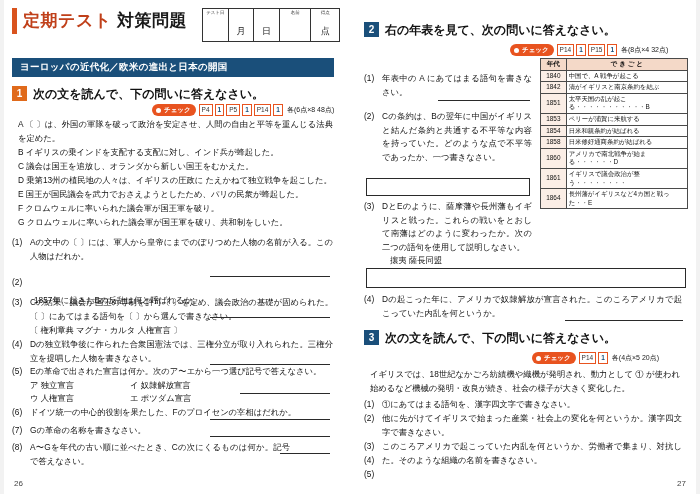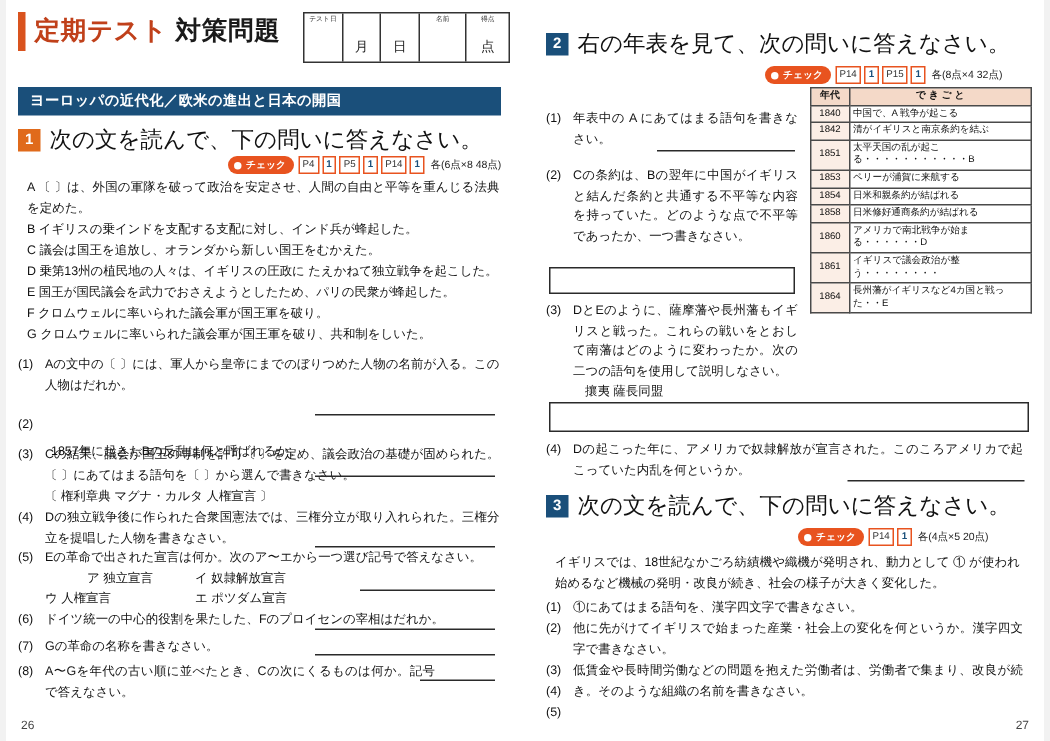--- a/index.html
+++ b/index.html
@@ -70,21 +70,21 @@
   .qnum {
     position: absolute;
     width: 15px; height: 15px;
     background: #1a4f7a; color: #fff;
     font-size: 10px; font-weight: bold;
     display: flex; align-items: center; justify-content: center;
   }
   .qnum.orange { background: #e06a1b; }
   .qhead {
     position: absolute;
-    font-size: 15px; font-weight: normal; color: #111;
+    font-size: 12px; font-weight: bold; color: #111;
     line-height: 14px;
   }
 
   
   .check-row {
     position: absolute;
     display: flex; align-items: center;
     font-size: 7px; color: #333;
     white-space: nowrap;
   }
@@ -234,21 +234,21 @@
     <div class="txt" style="left:30px; top:296px; width:303px;">Cの結果、議会が国王の専制を許可〔      〕を定め、議会政治の基礎が固められた。〔      〕にあてはまる語句を〔      〕から選んで書きなさい。</div>
     <div class="txt" style="left:30px; top:324px; width:303px;">〔  権利章典    マグナ・カルタ    人権宣言  〕</div>
     <div class="ansline" style="left:210px; top:317px; width:120px;"></div>
 
     <div class="txt" style="left:12px; top:338px; width:20px;">(4)</div>
     <div class="txt" style="left:30px; top:338px; width:303px;">Dの独立戦争後に作られた合衆国憲法では、三権分立が取り入れられた。三権分立を提唱した人物を書きなさい。</div>
     <div class="ansline" style="left:210px; top:364px; width:120px;"></div>
 
     <div class="txt" style="left:12px; top:365px; width:20px;">(5)</div>
     <div class="txt" style="left:30px; top:365px; width:303px;">Eの革命で出された宣言は何か。次のア〜エから一つ選び記号で答えなさい。</div>
-    <div class="txt" style="left:30px; top:379px; width:120px;margin-left:28px;">ア  独立宣言</div>
+    <div class="txt" style="left:30px; top:379px; width:120px;">ア  独立宣言</div>
     <div class="txt" style="left:130px; top:379px; width:150px;">イ  奴隷解放宣言</div>
     <div class="txt" style="left:30px; top:392px; width:120px;">ウ  人権宣言</div>
     <div class="txt" style="left:130px; top:392px; width:150px;">エ  ポツダム宣言</div>
     <div class="ansline" style="left:240px; top:393px; width:90px;"></div>
 
     <div class="txt" style="left:12px; top:406px; width:20px;">(6)</div>
     <div class="txt" style="left:30px; top:406px; width:303px;">ドイツ統一の中心的役割を果たした、Fのプロイセンの宰相はだれか。</div>
     <div class="ansline" style="left:210px; top:419px; width:120px;"></div>
 
     <div class="txt" style="left:12px; top:424px; width:20px;">(7)</div>
@@ -352,21 +352,21 @@
 
     <div class="txt" style="left:20px; top:368px; width:310px;">イギリスでは、18世紀なかごろ紡績機や織機が発明され、動力として ① が使われ始めるなど機械の発明・改良が続き、社会の様子が大きく変化した。</div>
 
     <div class="txt" style="left:14px; top:398px; width:20px;">(1)</div>
     <div class="txt" style="left:32px; top:398px; width:300px;">①にあてはまる語句を、漢字四文字で書きなさい。</div>
 
     <div class="txt" style="left:14px; top:412px; width:20px;">(2)</div>
     <div class="txt" style="left:32px; top:412px; width:300px;">他に先がけてイギリスで始まった産業・社会上の変化を何というか。漢字四文字で書きなさい。</div>
 
     <div class="txt" style="left:14px; top:440px; width:20px;">(3)</div>
-    <div class="txt" style="left:32px; top:440px; width:300px;">低賃金や長時間労働などの問題を抱えた労働者は、労働者で集まり、改良が続き。そのような組織の名前を書きなさい。</div>
+    <div class="txt" style="left:32px; top:440px; width:300px;">このころアメリカで起こっていた内乱を何というか、労働者で集まり、対抗した。そのような組織の名前を書きなさい。</div>
 
     <div class="txt" style="left:14px; top:454px; width:20px;">(4)</div>
 
     <div class="txt" style="left:14px; top:468px; width:20px;">(5)</div>
 
     <div class="pagenum" style="right:14px;">27</div>
   </div>
 </div>
 
 </body></html>

